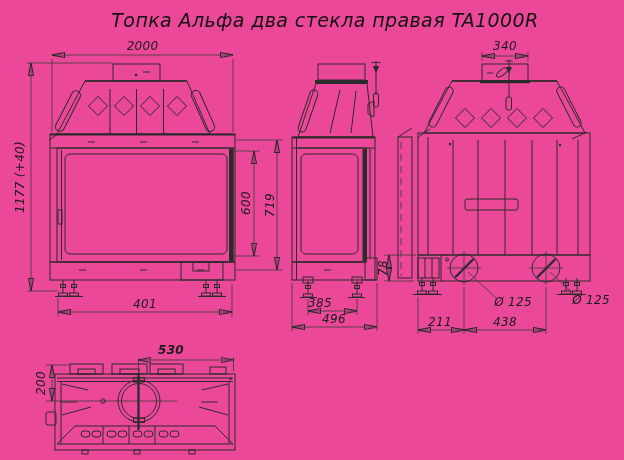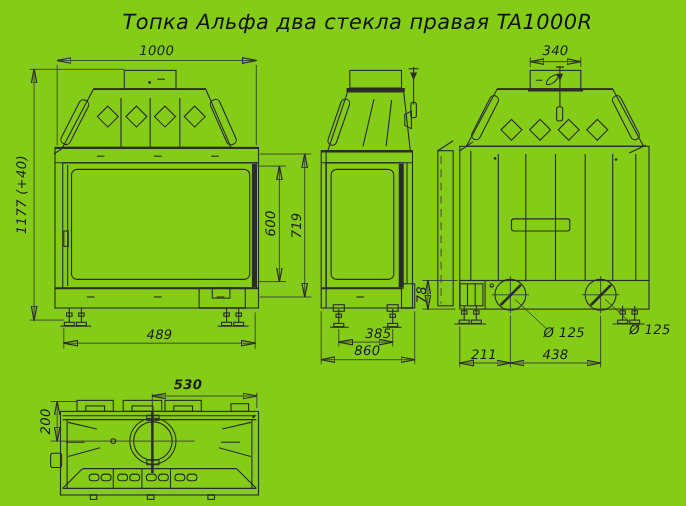--- a/index.html
+++ b/index.html
@@ -1,16 +1,16 @@
 <!DOCTYPE html>
 <html><head>
 <meta charset="utf-8">
 <style>
   html,body{margin:0;padding:0;background:#ffffff;}
-  .sheet{position:relative;width:624px;height:460px;background:#84cc16;overflow:hidden;
+  .sheet{position:relative;width:624px;height:460px;background:#ec4899;overflow:hidden;
          font-family:"DejaVu Sans",sans-serif;}
   .sheet svg{position:absolute;left:0;top:0;}
   svg line,svg path,svg rect,svg circle,svg ellipse{stroke:#2b2b2b;fill:none;stroke-width:1;}
   svg .w15{stroke-width:1.7;}
   svg .w2{stroke-width:2.3;}
   svg .dim{stroke-width:0.8;stroke:#3a3a3a;}
   svg .fillD{fill:#2b2b2b;stroke:none;}
   .lbl{position:absolute;font-style:italic;font-size:12px;line-height:14px;color:#1b1b1b;
        text-align:center;white-space:nowrap;letter-spacing:0.3px;}
   .rot{transform:rotate(-90deg);transform-origin:center;}
@@ -256,28 +256,28 @@
       <line class="dim" x1="233.5" y1="357" x2="233.5" y2="371"></line>
       <line class="dim" x1="138.5" y1="360" x2="233.5" y2="360" marker-start="url(#ar)" marker-end="url(#ar)"></line>
       <line class="dim" x1="46" y1="365" x2="70" y2="365"></line>
       <line class="dim" x1="46" y1="401" x2="101" y2="401"></line>
       <line class="dim" x1="52" y1="365" x2="52" y2="401" marker-start="url(#ar)" marker-end="url(#ar)"></line>
     </g>
   </svg>
 
   <div class="lbl title" style="left:25px;top:9px;width:600px;">Топка Альфа два стекла правая TA1000R</div>
 
-  <div class="lbl" style="left:122px;top:39px;width:41px;">1000</div>
+  <div class="lbl" style="left:122px;top:39px;width:41px;">2000</div>
   <div class="lbl rot" style="left:-16px;top:170px;width:72px;">1177 (+40)</div>
   <div class="lbl rot" style="left:229px;top:196px;width:34px;">600</div>
   <div class="lbl rot" style="left:253px;top:198px;width:34px;">719</div>
-  <div class="lbl" style="left:125px;top:297px;width:40px;">489</div>
-
-  <div class="lbl" style="left:324px;top:296px;width:40px;font-style:italic;">385</div>
-  <div class="lbl" style="left:314px;top:312px;width:40px;">860</div>
+  <div class="lbl" style="left:125px;top:297px;width:40px;">401</div>
+
+  <div class="lbl" style="left:300px;top:296px;width:40px;font-style:italic;">385</div>
+  <div class="lbl" style="left:314px;top:312px;width:40px;">496</div>
 
   <div class="lbl" style="left:485px;top:39px;width:40px;">340</div>
   <div class="lbl rot" style="left:370px;top:261px;width:26px;">78</div>
   <div class="lbl" style="left:487px;top:295px;width:52px;">Ø 125</div>
   <div class="lbl" style="left:565px;top:293px;width:52px;">Ø 125</div>
   <div class="lbl" style="left:422px;top:315px;width:36px;">211</div>
   <div class="lbl" style="left:487px;top:315px;width:36px;">438</div>
 
   <div class="lbl" style="left:151px;top:343px;width:40px;font-weight:bold;">530</div>
   <div class="lbl rot" style="left:23px;top:376px;width:36px;">200</div>

